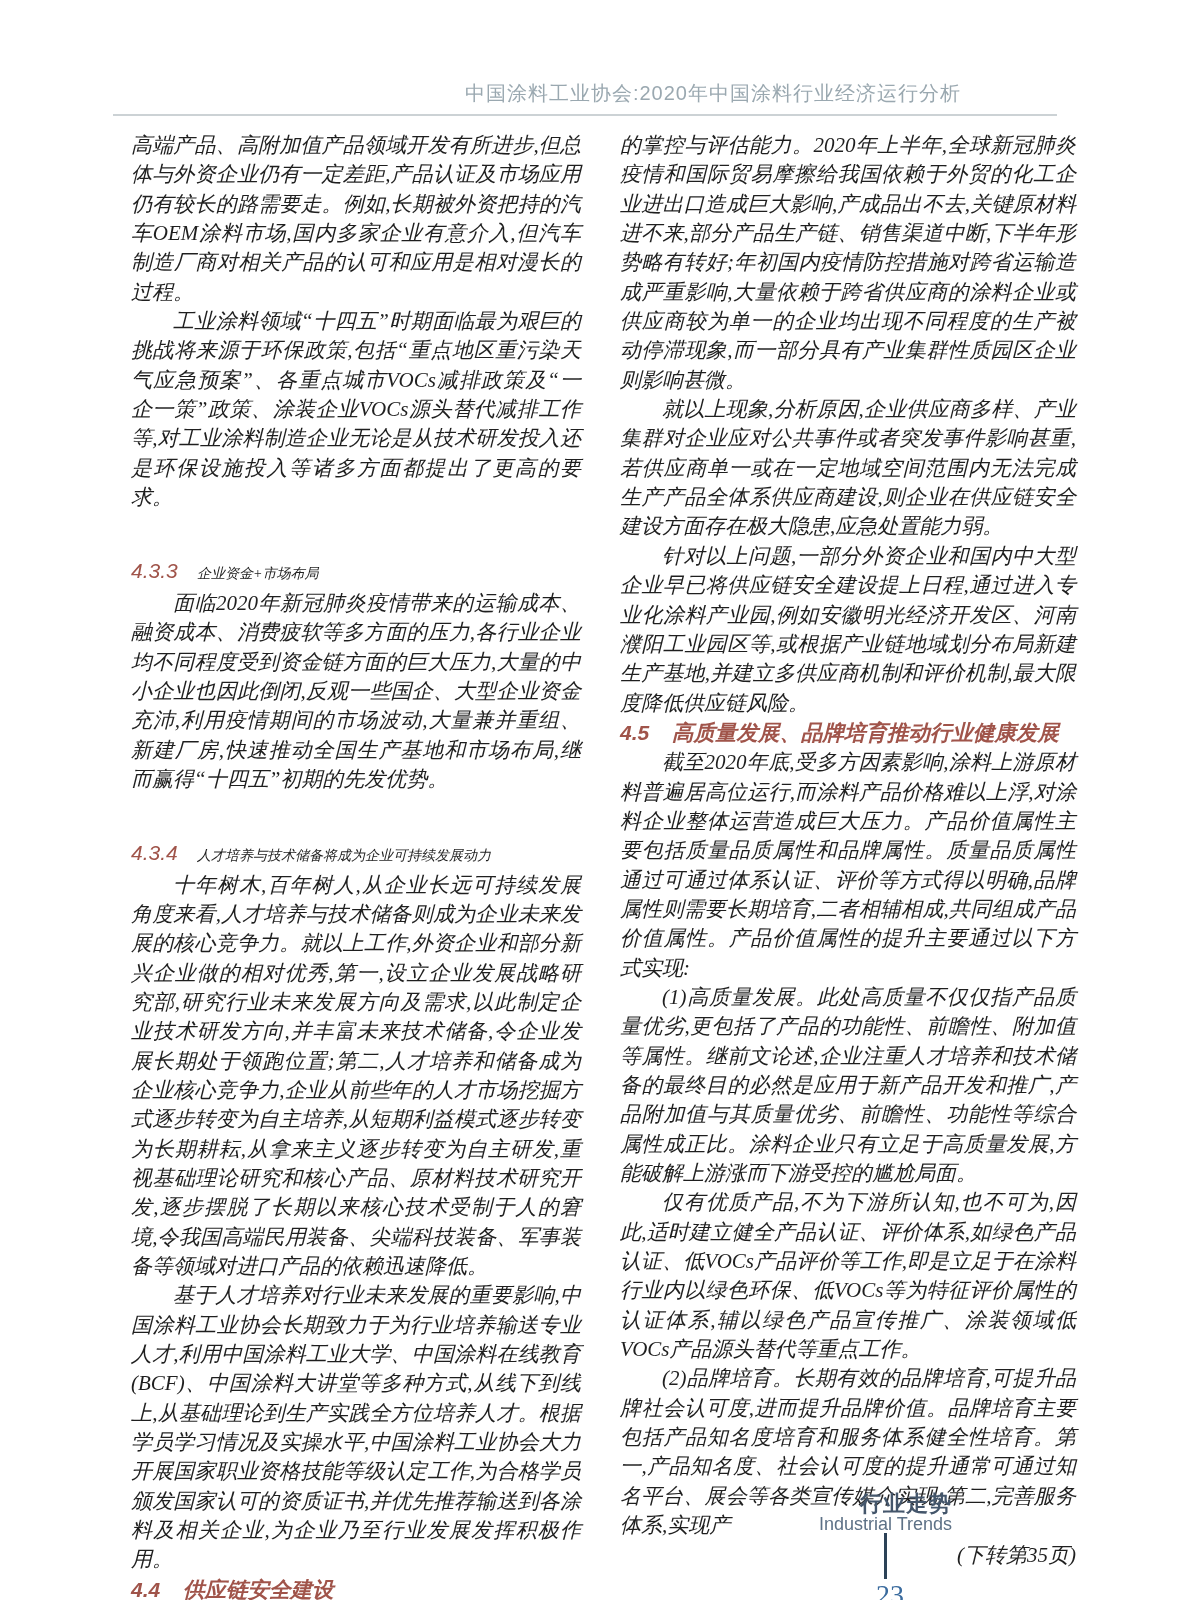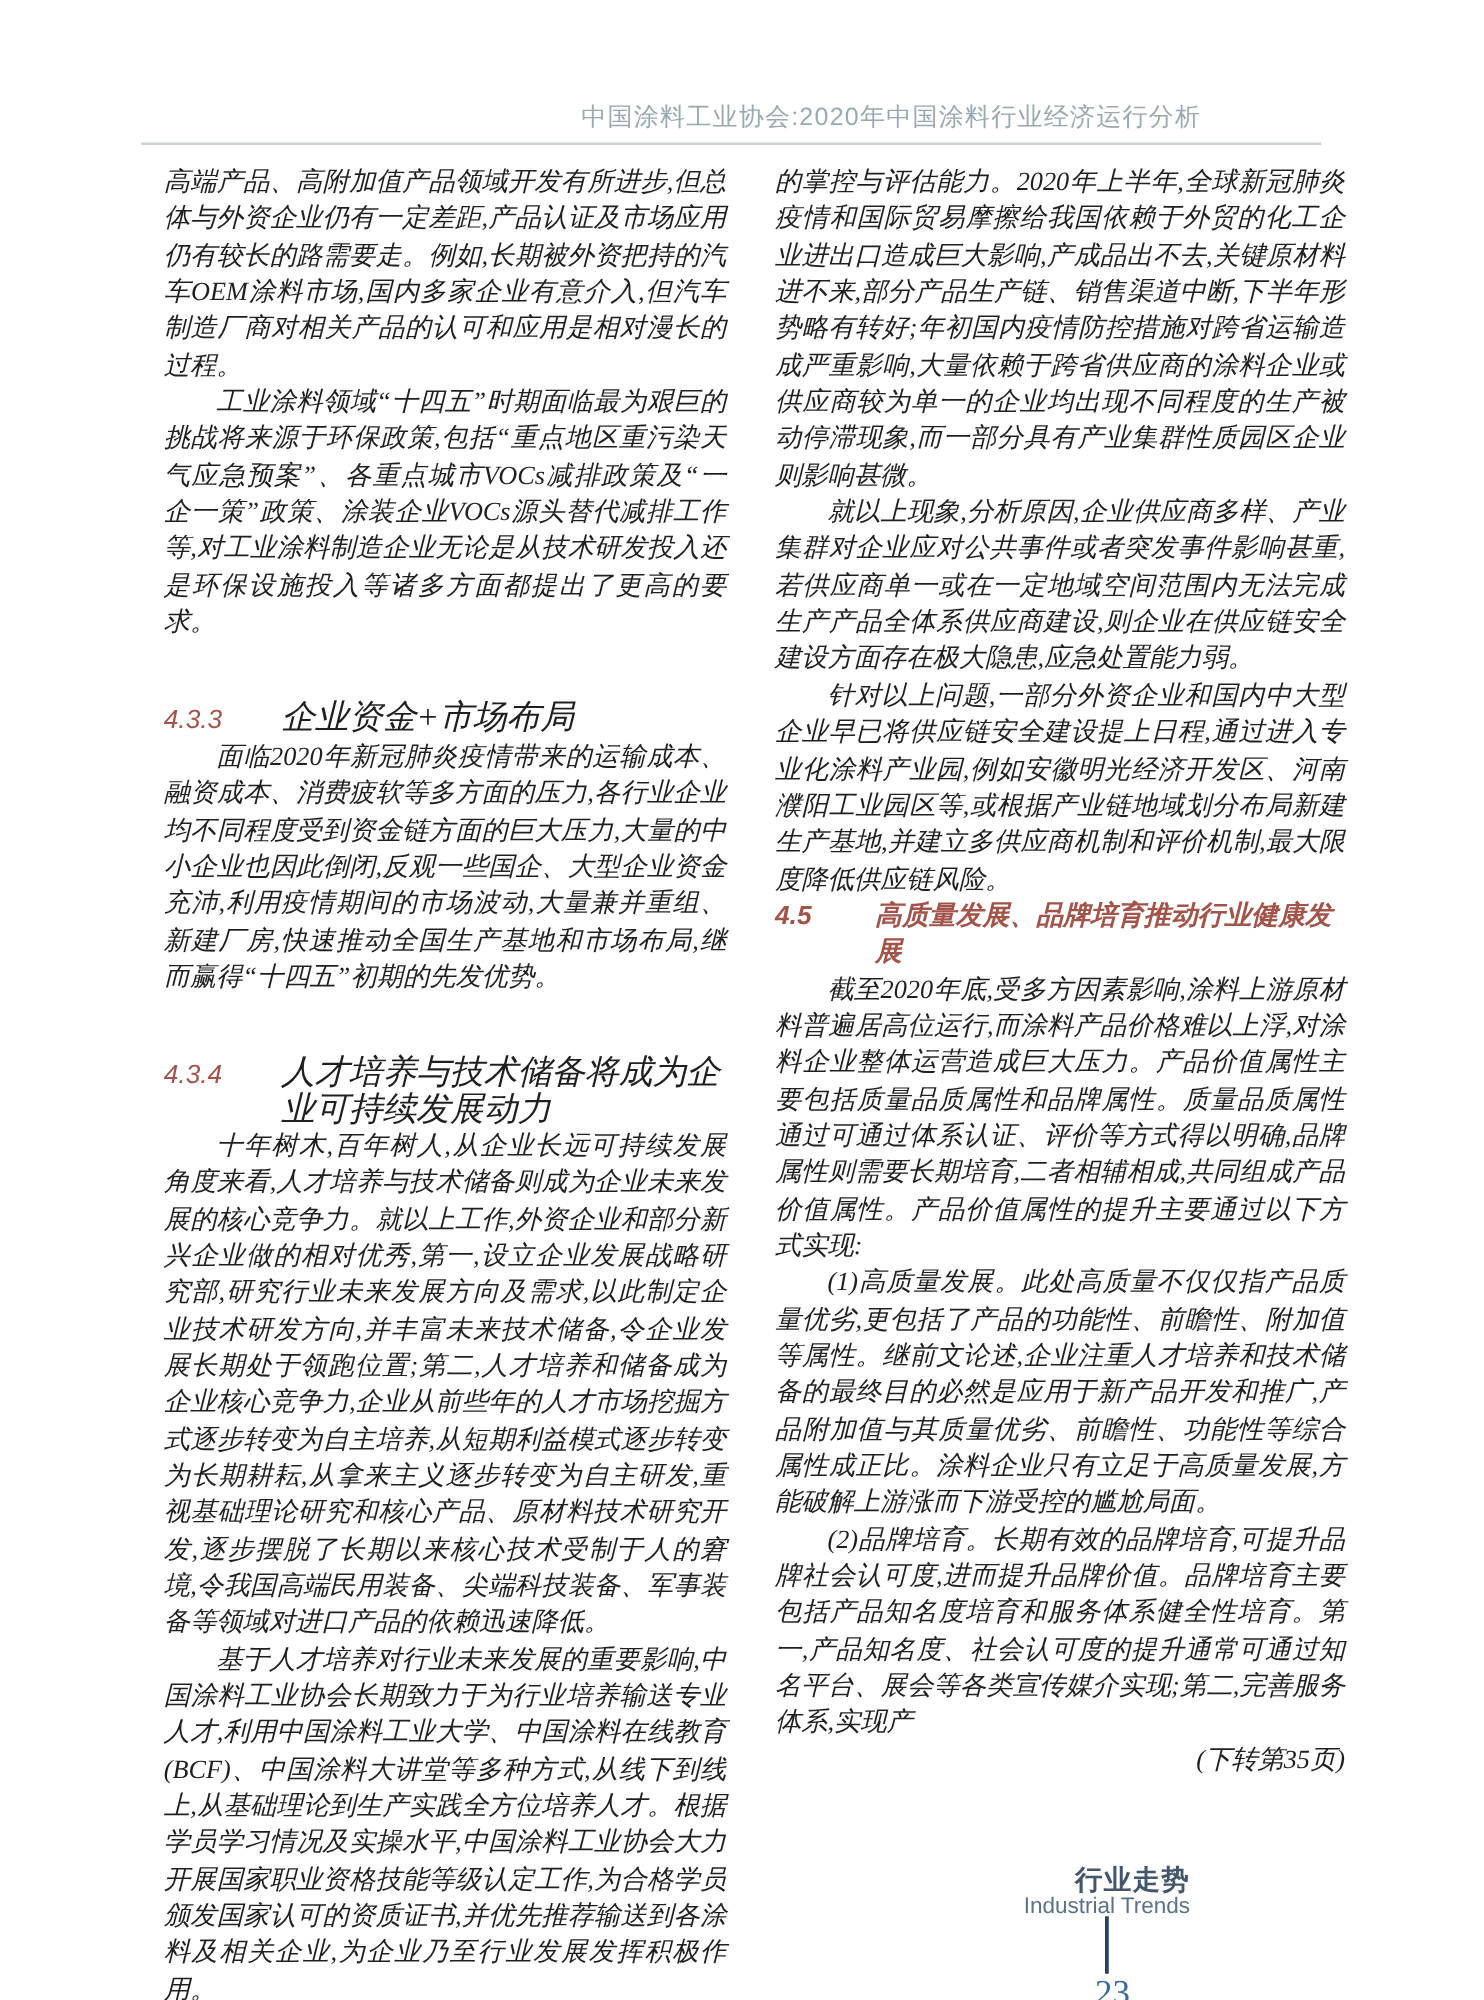--- a/index.html
+++ b/index.html
@@ -35,32 +35,32 @@
     text-align:justify;text-justify:inter-ideograph;
     text-indent:2em;
   }
   .para.no-indent{text-indent:0;}
   .note{
     margin:0;font-size:21px;line-height:29.35px;
     text-align:right;text-indent:0;
   }
   .heading{
     display:flex;align-items:baseline;
-    font-size:21px;line-height:29.35px;margin:0;gap:28px;
+    font-size:21px;line-height:29.35px;margin:0;
   }
   .heading .num{
     flex:none;
     font-family:"Liberation Sans","DejaVu Sans",sans-serif;
     color:var(--accent,#a0544a);
   }
   .heading.h3 .num{width:66px;}
   .heading.h2 .num{width:52px;font-weight:700;}
   .heading.h3 .ttl{
     font-family:"Liberation Serif","DejaVu Serif",serif;
-    color:var(--text,#1f1f1f);font-size:27px;margin-top:47px;
+    color:var(--text,#1f1f1f);font-size:14px;margin-top:47px;
   }
   .heading.h2 .ttl{
     font-family:"Liberation Sans","DejaVu Sans",sans-serif;
     font-weight:700;color:var(--accent,#a0544a);font-size:21.5px;
   }
   
   .footer{
     position:absolute;top:1492px;right:133px;
     display:flex;align-items:center;flex-direction:column;
   }
@@ -119,20 +119,21 @@
     <section class="col right" id="col-right">
         <p class="para no-indent">的掌控与评估能力。2020年上半年,全球新冠肺炎疫情和国际贸易摩擦给我国依赖于外贸的化工企业进出口造成巨大影响,产成品出不去,关键原材料进不来,部分产品生产链、销售渠道中断,下半年形势略有转好;年初国内疫情防控措施对跨省运输造成严重影响,大量依赖于跨省供应商的涂料企业或供应商较为单一的企业均出现不同程度的生产被动停滞现象,而一部分具有产业集群性质园区企业则影响甚微。</p>
         <p class="para">就以上现象,分析原因,企业供应商多样、产业集群对企业应对公共事件或者突发事件影响甚重,若供应商单一或在一定地域空间范围内无法完成生产产品全体系供应商建设,则企业在供应链安全建设方面存在极大隐患,应急处置能力弱。</p>
         <p class="para">针对以上问题,一部分外资企业和国内中大型企业早已将供应链安全建设提上日程,通过进入专业化涂料产业园,例如安徽明光经济开发区、河南濮阳工业园区等,或根据产业链地域划分布局新建生产基地,并建立多供应商机制和评价机制,最大限度降低供应链风险。</p>
         <div class="heading h2">
           <span class="num">4.5</span>
           <span class="ttl">高质量发展、品牌培育推动行业健康发展</span>
         </div>
         <p class="para">截至2020年底,受多方因素影响,涂料上游原材料普遍居高位运行,而涂料产品价格难以上浮,对涂料企业整体运营造成巨大压力。产品价值属性主要包括质量品质属性和品牌属性。质量品质属性通过可通过体系认证、评价等方式得以明确,品牌属性则需要长期培育,二者相辅相成,共同组成产品价值属性。产品价值属性的提升主要通过以下方式实现:</p>
         <p class="para">(1)高质量发展。此处高质量不仅仅指产品质量优劣,更包括了产品的功能性、前瞻性、附加值等属性。继前文论述,企业注重人才培养和技术储备的最终目的必然是应用于新产品开发和推广,产品附加值与其质量优劣、前瞻性、功能性等综合属性成正比。涂料企业只有立足于高质量发展,方能破解上游涨而下游受控的尴尬局面。</p>
+        <p class="para">仅有优质产品,不为下游所认知,也不可为,因此,适时建立健全产品认证、评价体系,如绿色产品认证、低VOCs产品评价等工作,即是立足于在涂料行业内以绿色环保、低VOCs等为特征评价属性的认证体系,辅以绿色产品宣传推广、涂装领域低VOCs产品源头替代等重点工作。</p>
         <p class="para">(2)品牌培育。长期有效的品牌培育,可提升品牌社会认可度,进而提升品牌价值。品牌培育主要包括产品知名度培育和服务体系健全性培育。第一,产品知名度、社会认可度的提升通常可通过知名平台、展会等各类宣传媒介实现;第二,完善服务体系,实现产</p>
         <p class="note">(下转第35页)</p>
       </section>
   </div>
 
   <div class="footer">
     <div class="footer-label">
       <div class="footer-cn">行业走势</div>
       <div class="footer-en">Industrial Trends</div>
     </div>

